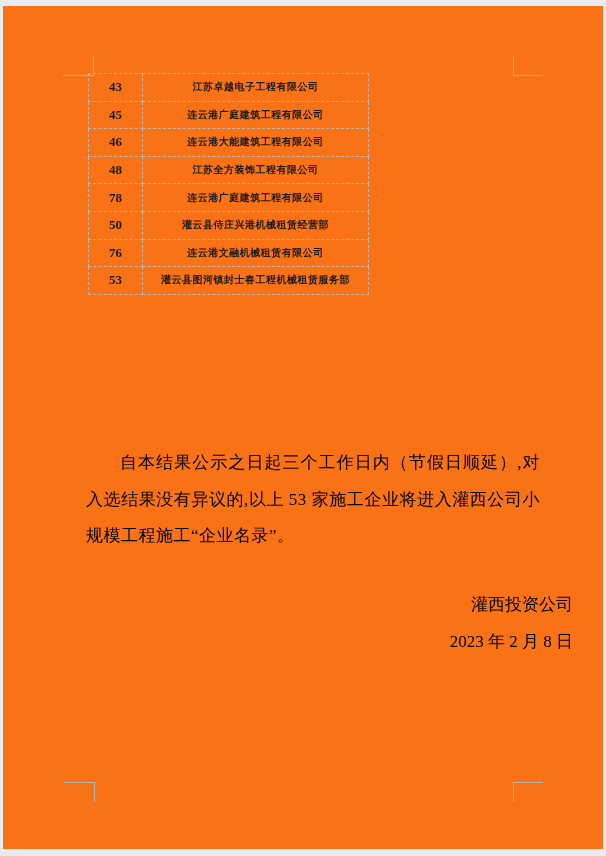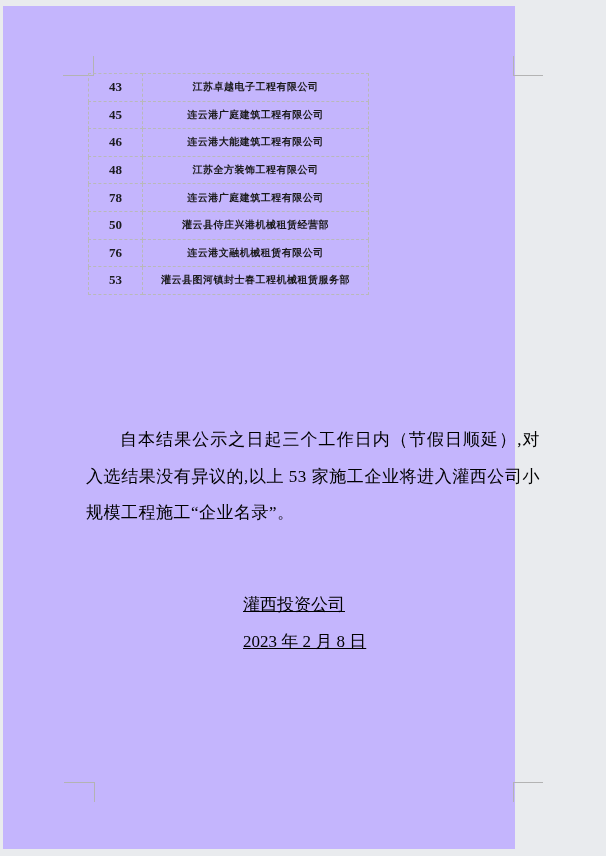--- a/index.html
+++ b/index.html
@@ -6,22 +6,22 @@
   body{
     width:606px;height:856px;
     background:#e9ebee;
     font-family:"Liberation Serif","DejaVu Serif",serif;
     overflow:hidden;
     position:relative;
   }
   .paper{
     position:absolute;
     left:3px; top:6px;
-    width:512px; height:843px;
-    background:#c4b5fd;
+    width:600px; height:843px;
+    background:#f97316;
   }
   
   .cropmark{position:absolute;}
   .cropmark .v{position:absolute;width:1px;height:20px;background:#b3b3b3;}
   .cropmark .h{position:absolute;height:1px;width:30px;background:#b3b3b3;}
   
   .doc-table{
     position:absolute;
     left:85px; top:67px;
     border-collapse:collapse;
@@ -48,39 +48,38 @@
     width:221px;
     font-family:"Liberation Sans","DejaVu Sans",sans-serif;
     font-weight:bold;
     font-size:10px;
     color:#1a1a1a;
     letter-spacing:0.5px;
   }
   
   .body-paragraph{
     position:absolute;
-    left:83px; top:416px;
+    left:83px; top:439px;
     width:454px;
     font-size:17px;
     line-height:36.5px;
     color:#000;
     text-align:justify;
     text-indent:34px;
     letter-spacing:0.5px;
   }
   
   .signature-block{
     position:absolute;
     left:240px; top:580px;
     width:330px;
-    text-align:left;
+    text-align:right;
     font-size:17px;
     line-height:37px;
     color:#000;
-    text-decoration:underline;
   }
 </style>
 </head>
 <body>
 
 <div class="paper">
 
   <div class="cropmark">
     <div class="v" style="left:90px;top:50px;"></div>
     <div class="h" style="left:60px;top:69px;"></div>

